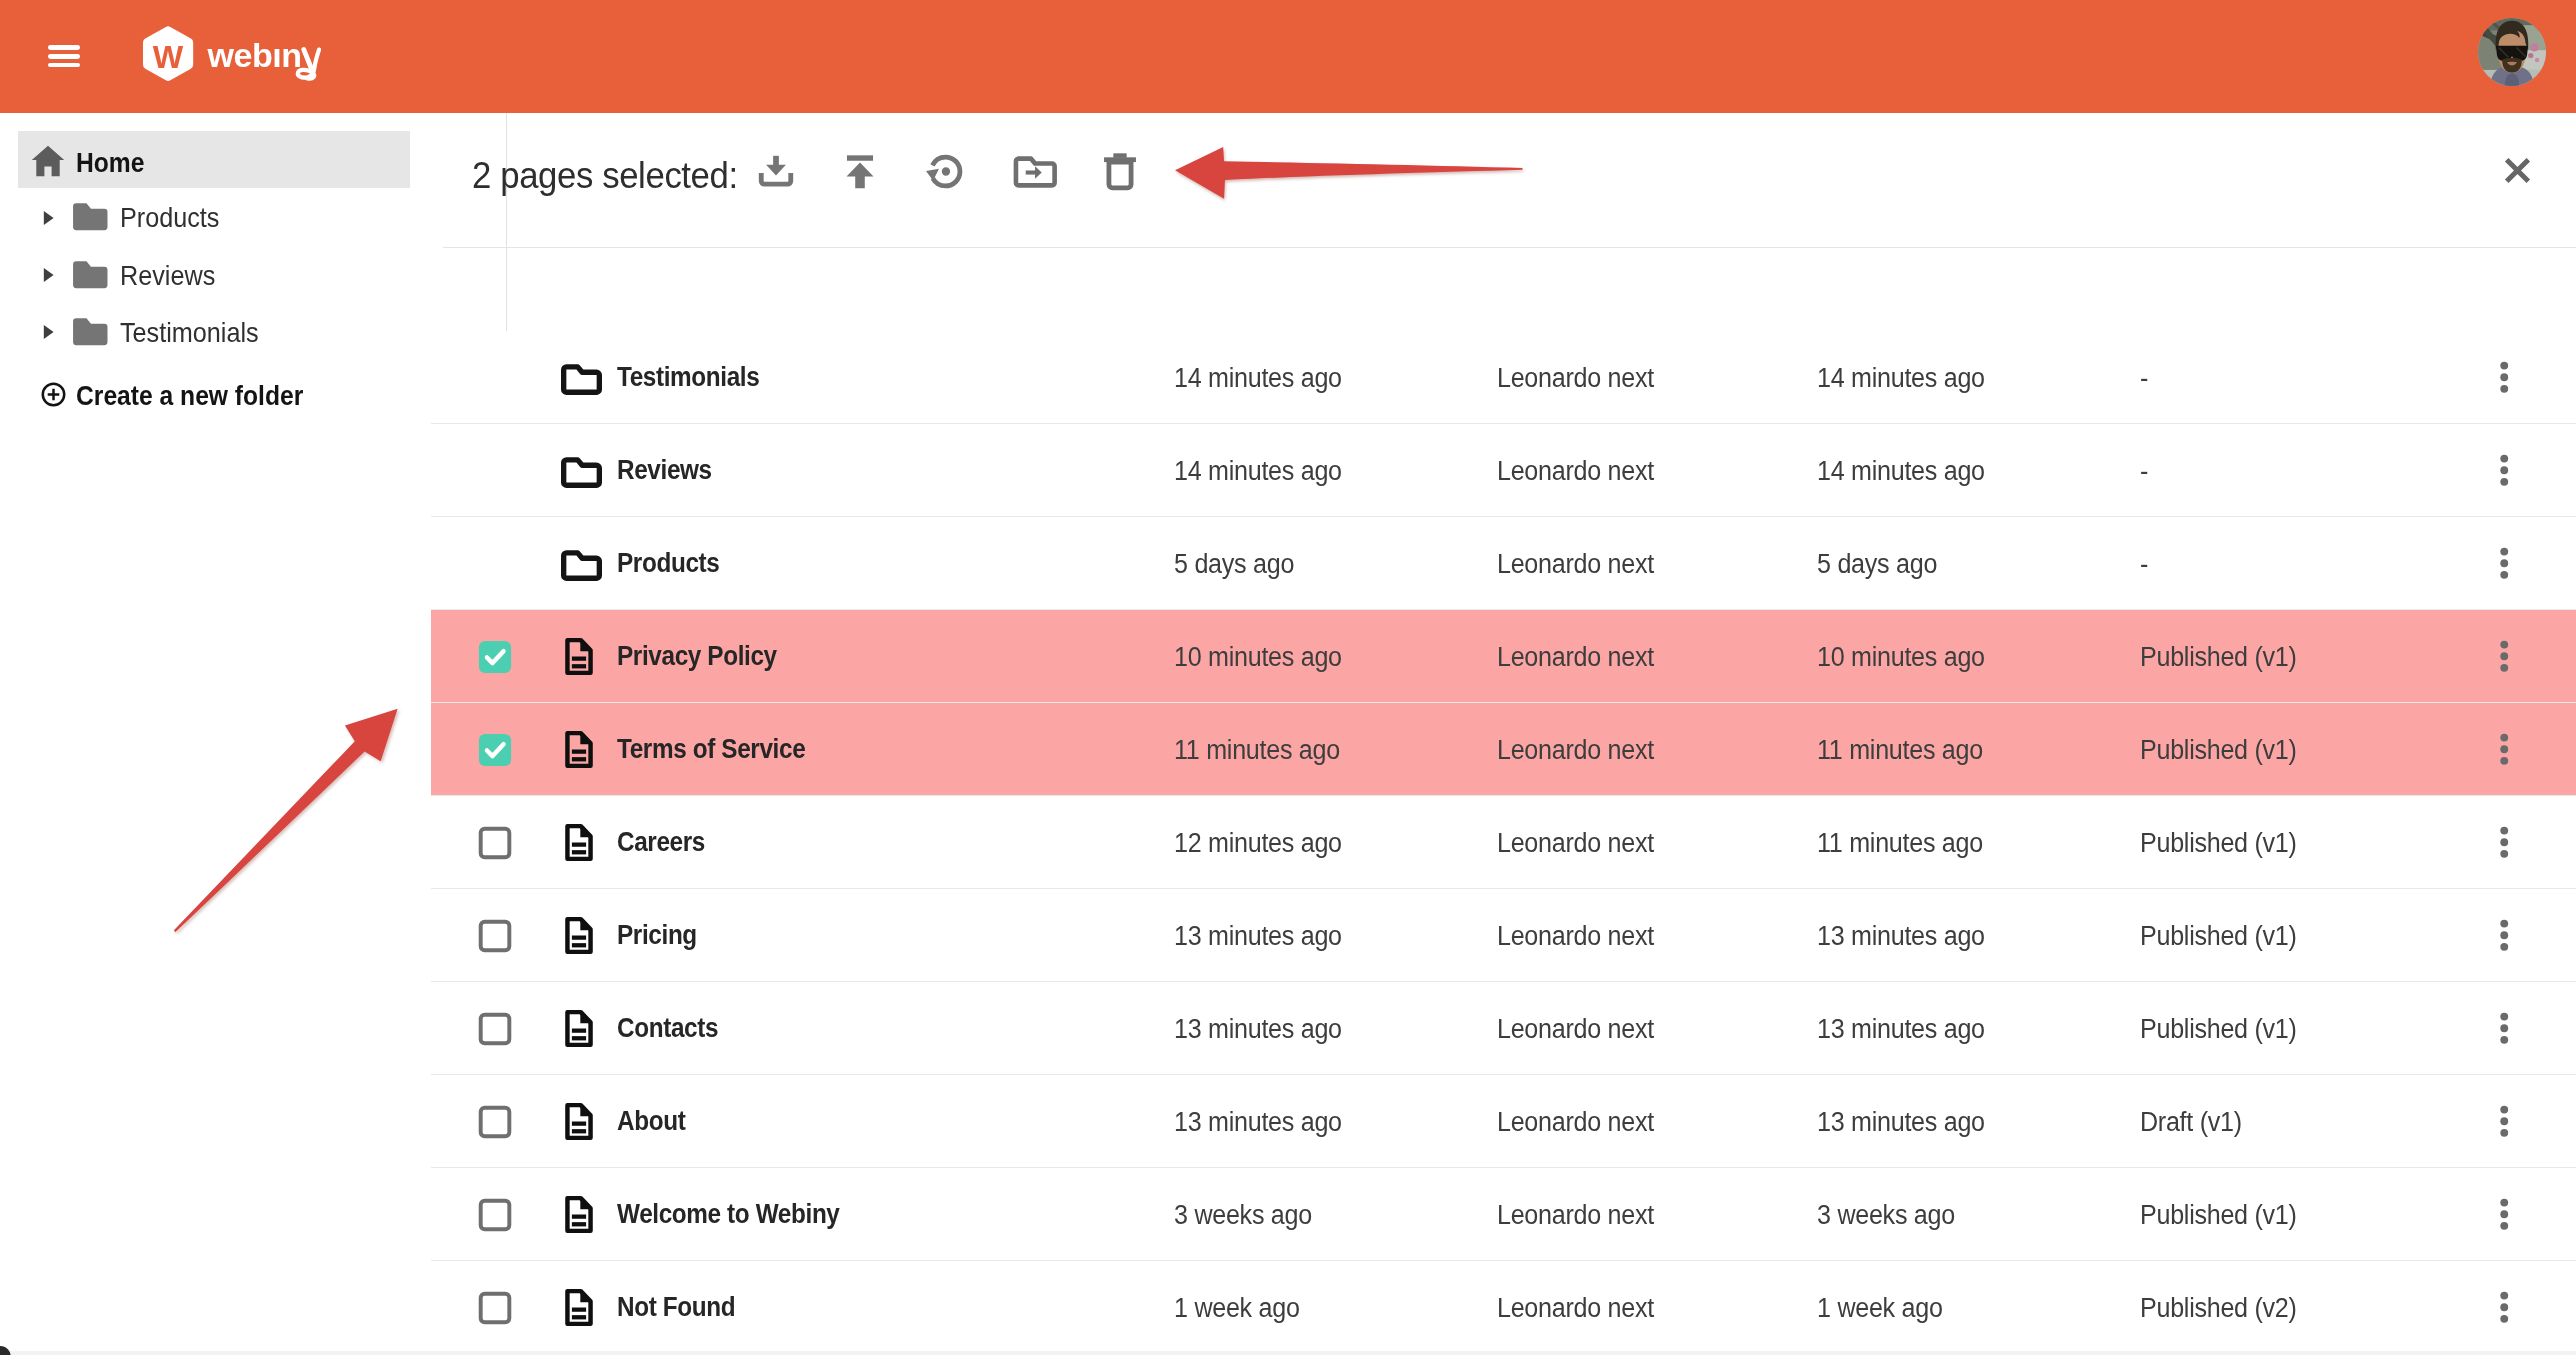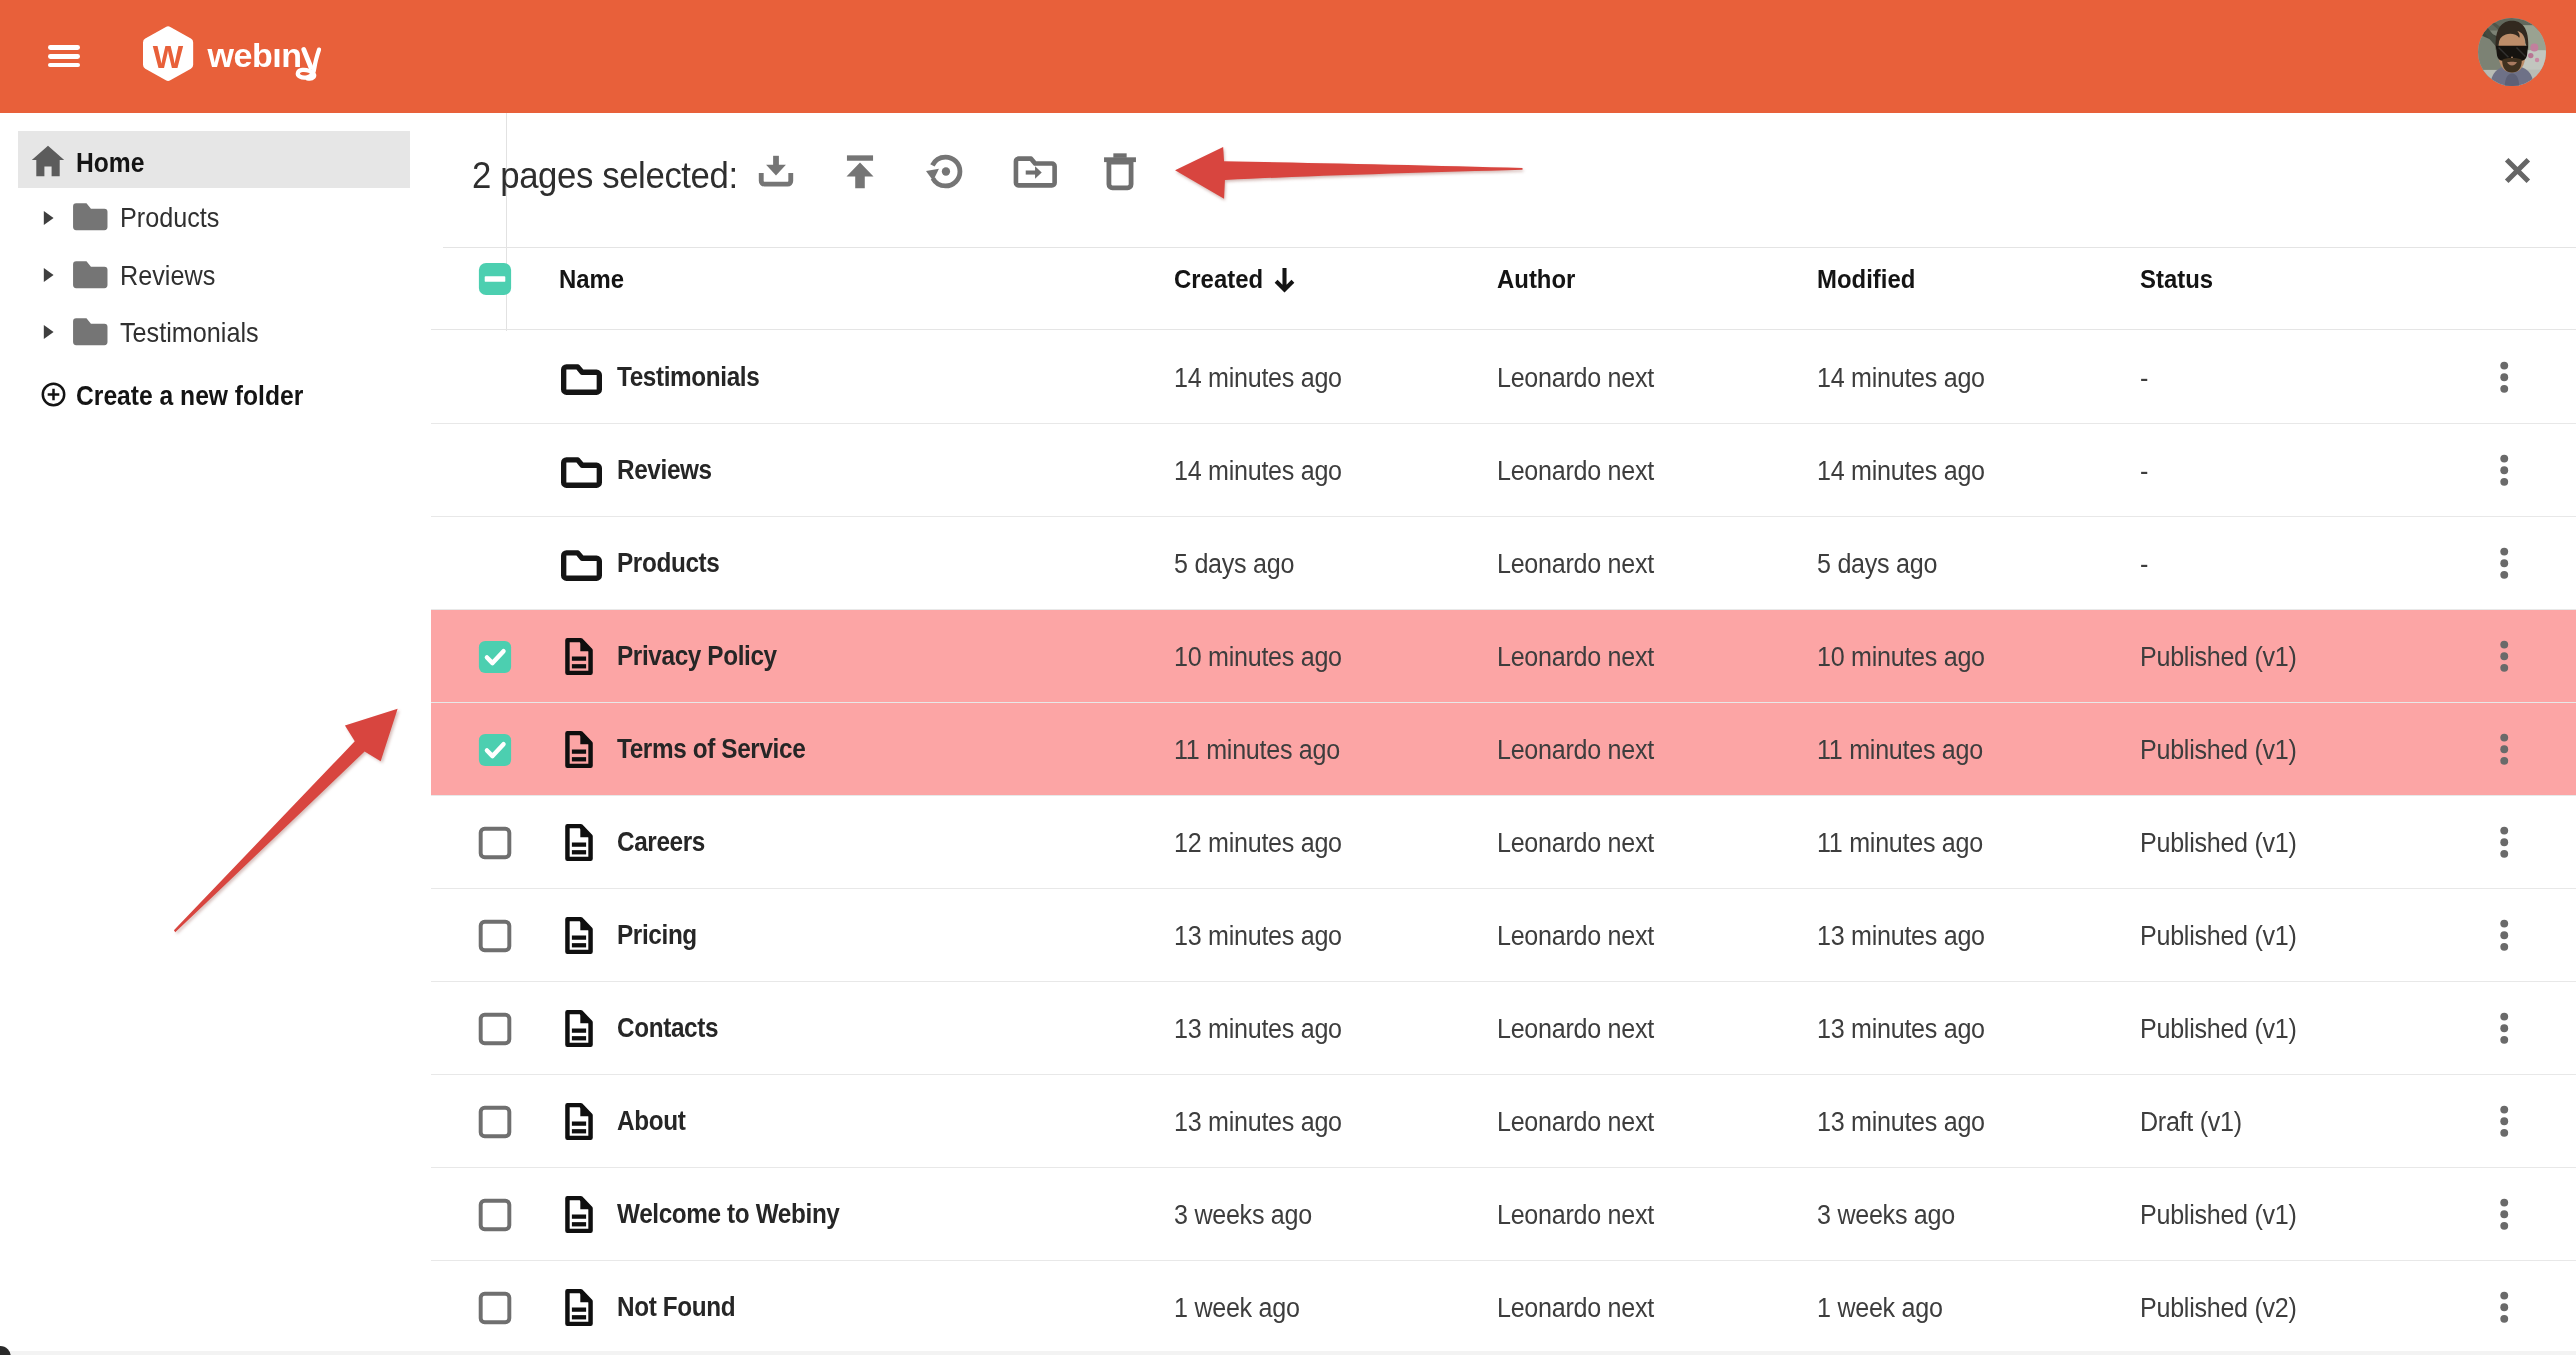--- a/index.html
+++ b/index.html
@@ -150,34 +150,20 @@
     </svg>
 
     <svg style="position:absolute;left:716px;top:18px" width="376" height="98" viewBox="0 0 420 110">
       <path d="M17 44 L71 18 L72 34 C160 35.5 300 38.5 407 41.5 L407 43.5 C300 46.5 160 50.5 73 55 L72 76 Z" fill="#d8453f" style="filter:drop-shadow(1px 2.5px 2px rgba(120,40,30,0.35))"></path>
     </svg>
 
     <svg style="position:absolute;left:2061px;top:44px" width="27" height="27" viewBox="0 0 30 30">
       <path d="M3 3 L27 27 M27 3 L3 27" stroke="#666" stroke-width="5.6"></path>
     </svg>
   </div>
-  <div class="thead">
-    <svg class="cbx" style="left:47px;top:35px" width="34" height="34" viewBox="0 0 38 38">
-        <rect x="1" y="1" width="36" height="36" rx="8" fill="#4ccfb0"></rect>
-        <rect x="7.5" y="15.8" width="23" height="6.4" rx="1" fill="#fff"></rect>
-      </svg>
-    <span class="th" style="left:128px">Name</span>
-    <span class="th" style="left:743px">Created</span>
-    <svg style="position:absolute;left:842px;top:39px" width="23" height="27" viewBox="0 0 26 30">
-        <path d="M13 2 V26 M3.5 17 L13 26.5 L22.5 17" fill="none" stroke="#141414" stroke-width="4.6"></path>
-      </svg>
-    <span class="th" style="left:1066px">Author</span>
-    <span class="th" style="left:1386px">Modified</span>
-    <span class="th" style="left:1709px">Status</span>
-  </div>
   <div class="rows">
 <div class="row">
         <svg class="ric" width="41" height="36" viewBox="0 0 46 40">
           <path d="M6.2 7.5 h12.5 l5 6 h16.1 a3.2 3.2 0 0 1 3.2 3.2 v16.1 a3.2 3.2 0 0 1 -3.2 3.2 h-33.6 a3.2 3.2 0 0 1 -3.2 -3.2 v-22.1 a3.2 3.2 0 0 1 3.2-3.2 z" fill="none" stroke="#141414" stroke-width="6" stroke-linejoin="round"></path>
         </svg>
         <span class="nm">Testimonials</span>
         <span class="cd cr">14 minutes ago</span>
         <span class="cd au">Leonardo next</span>
         <span class="cd mo">14 minutes ago</span>
         <span class="cd st">-</span>

